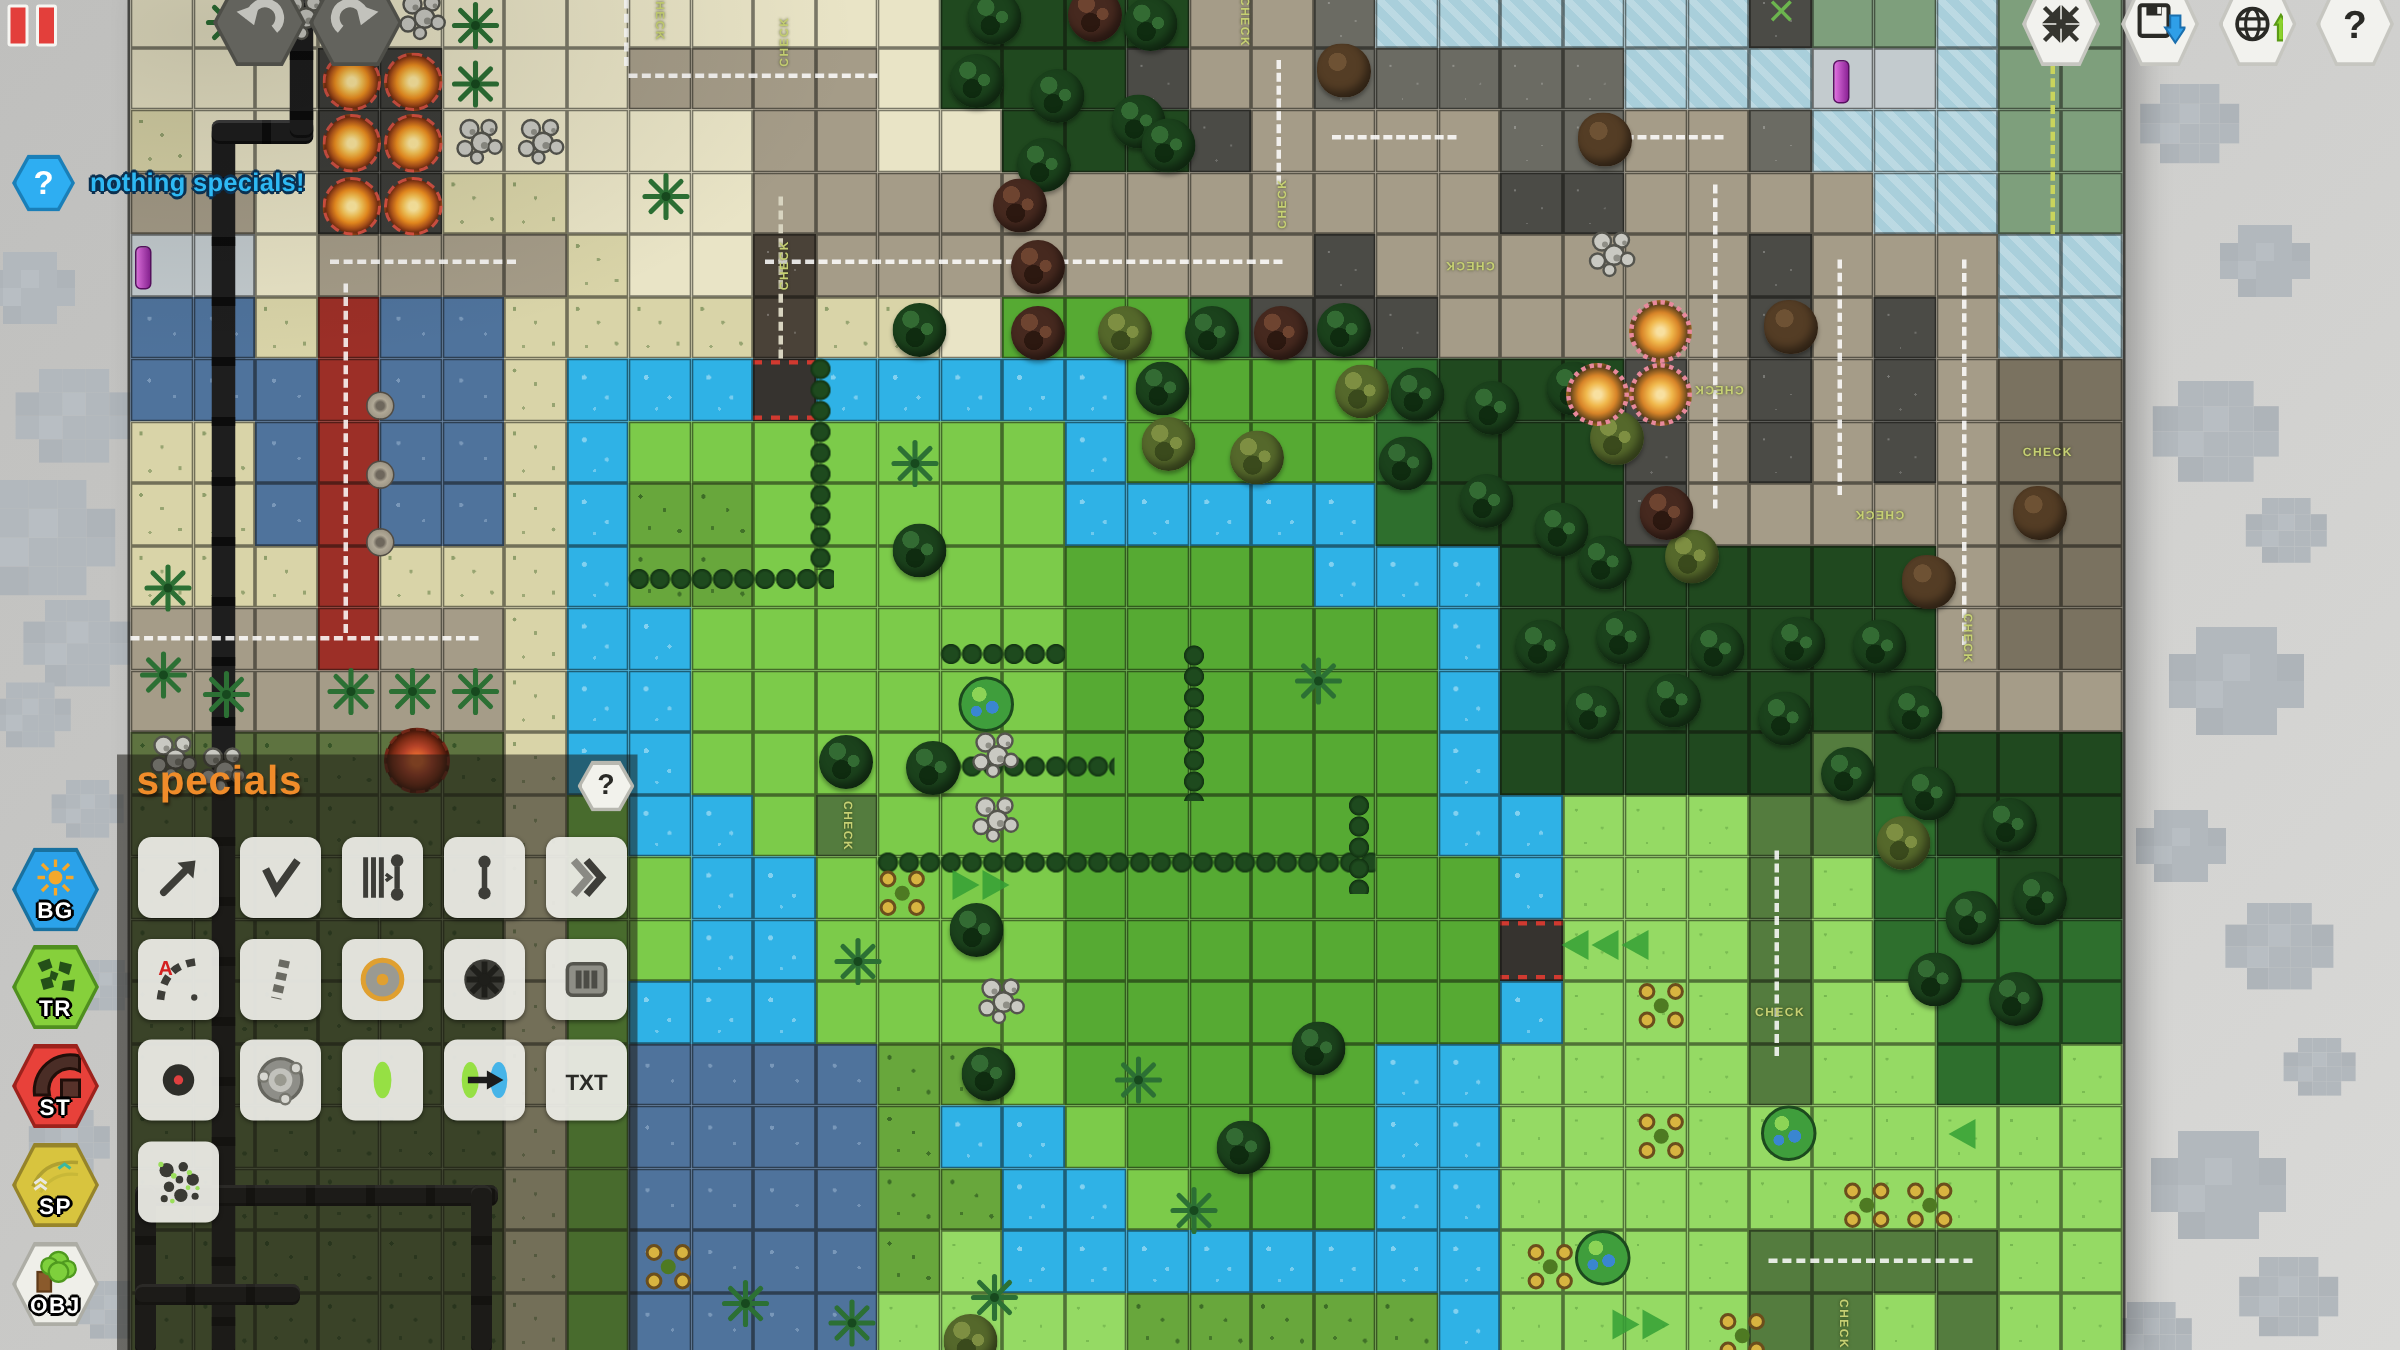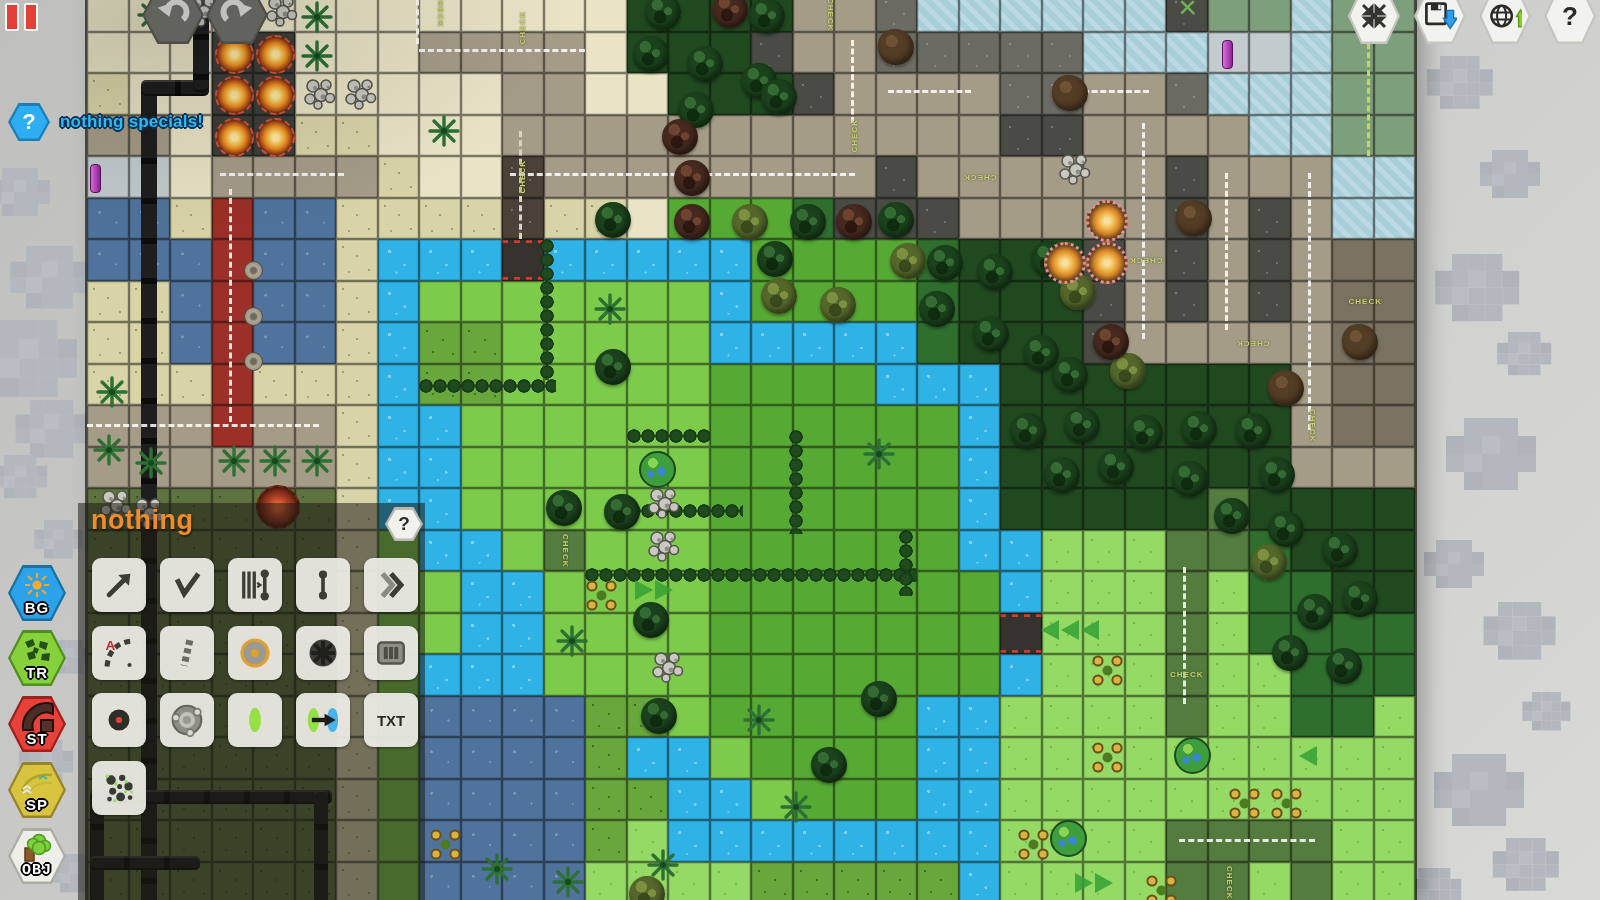--- a/index.html
+++ b/index.html
@@ -1500,21 +1500,21 @@
   <div id="status">
     <div class="hexo" style="position:relative;width:42px;height:38px;background:#1a7fb8;">
       <div class="hexi" style="background:#2eaef2;">
         <span style="color:#fff;font-weight:bold;font-size:22px;">?</span>
       </div>
     </div>
     <span class="txt">nothing specials!</span>
   </div>
 
   <div id="panel">
-    <h1>nothing</h1>
+    <h1>specials</h1>
     <div class="hexo" style="left:307px;top:4px;width:38px;height:34px;background:#b8b8b0;">
       <div class="hexi" style="background:#f2f2ec;">
         <span style="color:#2a2a26;font-weight:bold;font-size:19px;">?</span>
       </div>
     </div>
     <div id="tools">
         <div class="tool">
           <span>
             <svg width="34" height="34" viewBox="0 0 24 24">
               <line x1="5" y1="19" x2="15" y2="9" stroke="#3d3d38" stroke-width="3.4" stroke-linecap="round"></line>
@@ -1731,21 +1731,21 @@
           <div style="margin-bottom:12px;"><svg width="36" height="30" viewBox="0 0 36 30">
    <path d="M3 24 Q10 6 33 8" stroke="#b0a030" stroke-width="2.4" fill="none"></path>
    <path d="M8 28 Q16 14 33 16" stroke="#c8b838" stroke-width="2" fill="none"></path>
    <polyline points="20,12 24,9 28,12" stroke="#3ab8a0" stroke-width="2" fill="none"></polyline>
    <polyline points="4,22 8,19 12,22" stroke="#e8e8e0" stroke-width="2" fill="none"></polyline>
    <polyline points="4,26 8,23 12,26" stroke="#e8e8e0" stroke-width="2" fill="none"></polyline>
             </svg></div>
    <div class="hexlabel">SP</div>
         </div>
       </div>
-      <div class="hexo" style="left: 8px; top: 828px; width: 58px; height: 56px; background: rgb(173, 173, 165); font-family: Liberation Mono, monospace;">
+      <div class="hexo" style="left: 8px; top: 828px; width: 58px; height: 56px; background: rgb(173, 173, 165);">
         <div class="hexi" style="background: rgb(239, 239, 233);">
           <div style="margin-bottom:12px;"><svg width="36" height="32" viewBox="0 0 36 32">
    <rect x="6" y="16" width="9" height="13" fill="#8a5a2c" stroke="#5e3a18" stroke-width="1.5"></rect>
    <g fill="#7ed03c" stroke="#4f9a1f" stroke-width="1.5">
     <circle cx="20" cy="9" r="6.5"></circle>
                 <circle cx="26" cy="14" r="5.5"></circle>
                 <circle cx="14" cy="12" r="5.5"></circle>
     <circle cx="20" cy="16" r="6.5"></circle>
               </g>
             </svg></div>

